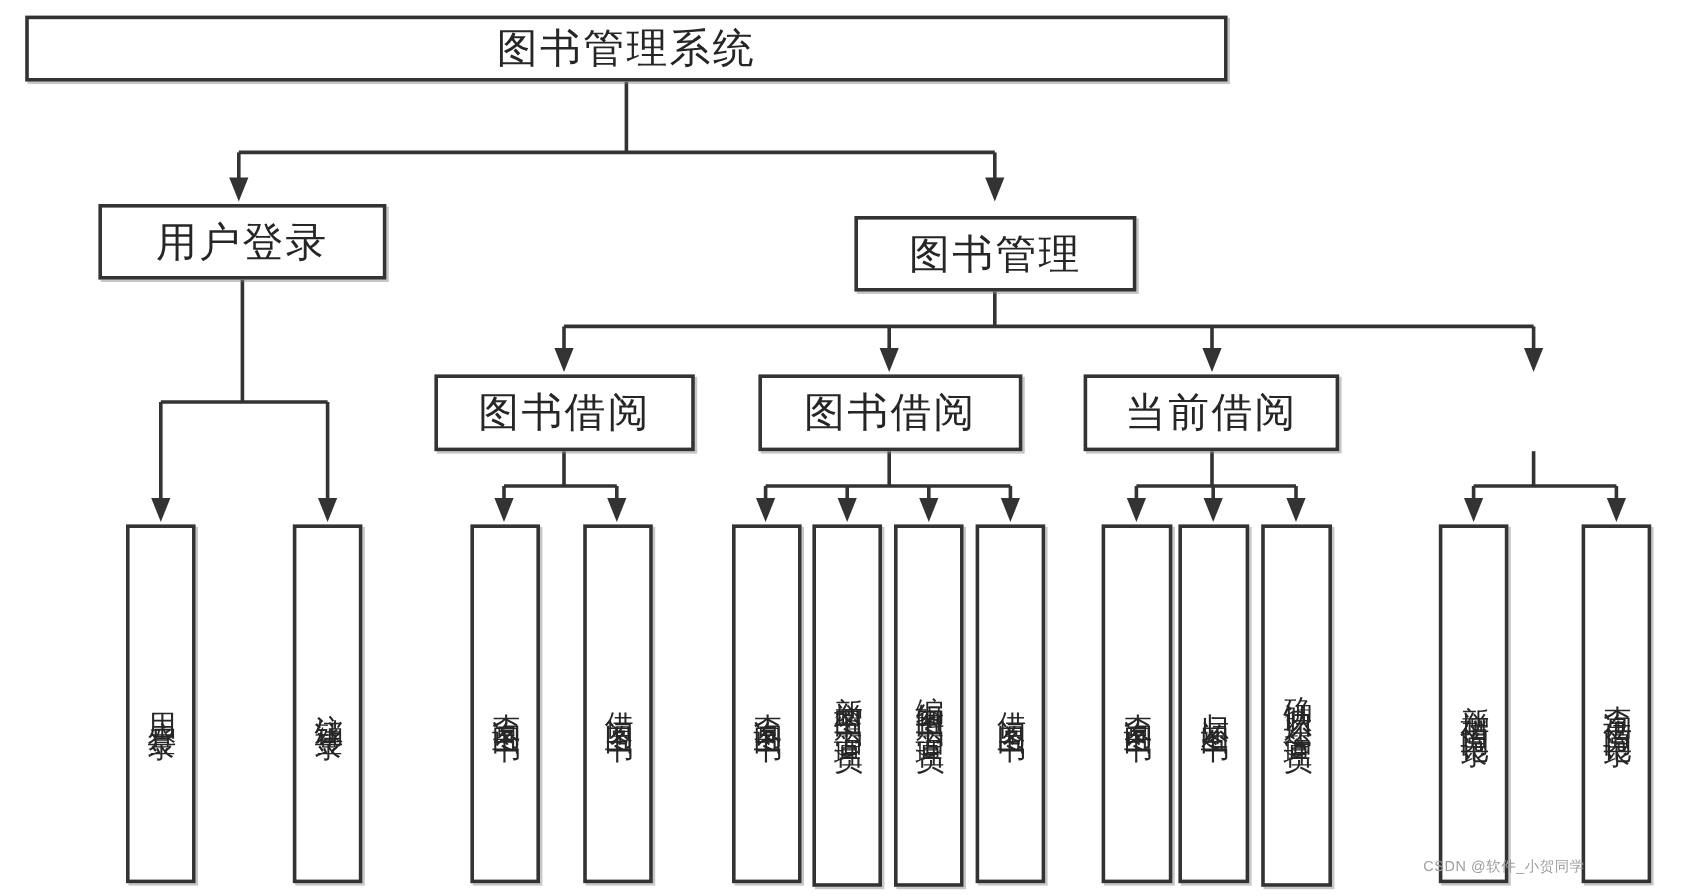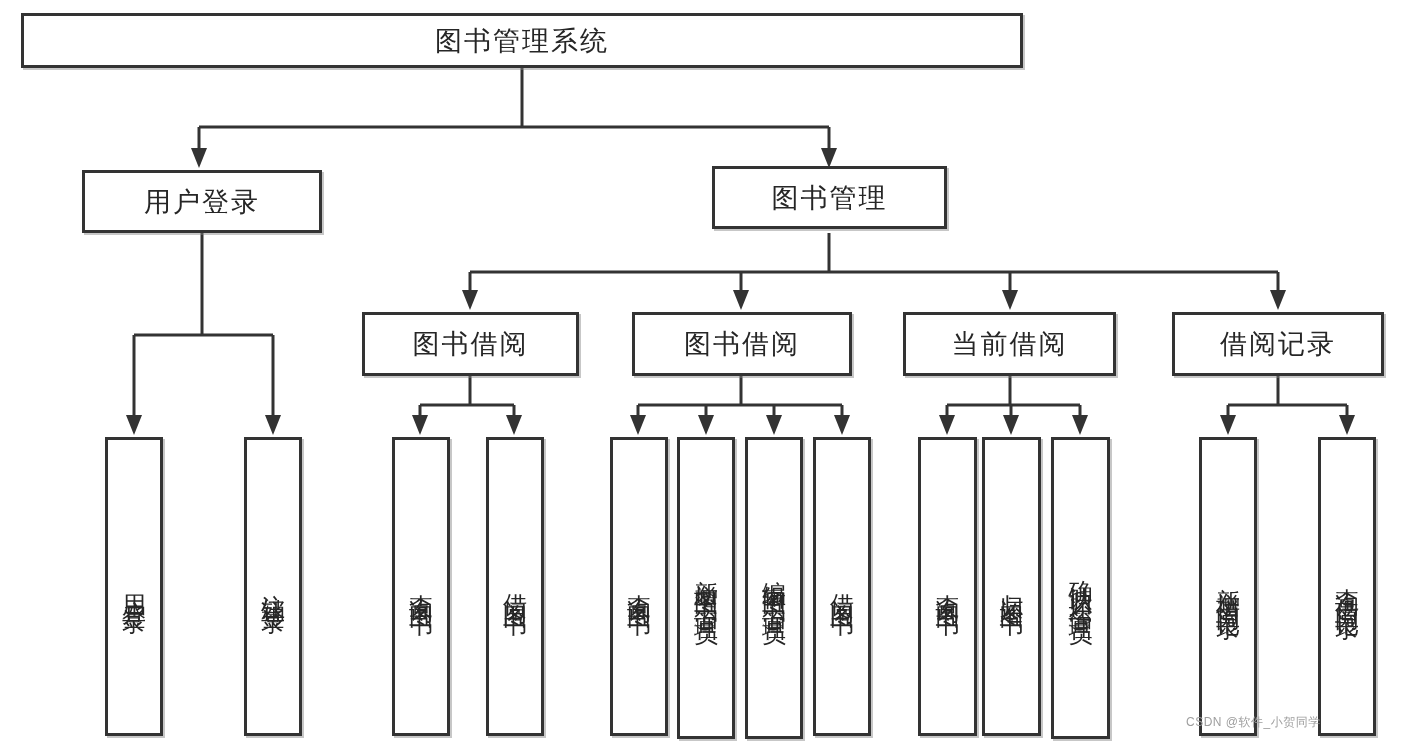--- a/index.html
+++ b/index.html
@@ -27,21 +27,21 @@
     background: #ffffff;
     border: 3px solid #333333;
     box-shadow: 2px 2px 0 rgba(130,130,130,0.45);
     display: flex;
     align-items: center;
     justify-content: center;
     color: #262626;
     z-index: 1;
   }
   .hnode {
-    font-size: 27px;
+    font-size: 34px;
     letter-spacing: 2px;
     white-space: nowrap;
   }
   .leaf {
     writing-mode: vertical-rl;
     text-orientation: mixed;
     font-size: 24px;
     letter-spacing: 6px;
     line-height: 1;
   }
@@ -130,26 +130,25 @@
       <polygon points="1072,415 1088,415 1080,435"></polygon>
 
       <polygon points="1220,415 1236,415 1228,435"></polygon>
       <polygon points="1339,415 1355,415 1347,435"></polygon>
     </g>
   </svg>
 
   <div class="node hnode" style="left:21px; top:13px; width:1002px; height:55px;">图书管理系统</div>
 
   <div class="node hnode" style="left:82px; top:170px; width:240px; height:63px;">用户登录</div>
-  <div class="node hnode" style="left:712px; top:166px; width:235px; height:63px;">图书管理</div>
+  <div class="node hnode" style="left:712px; top:180px; width:235px; height:63px;">图书管理</div>
 
   <div class="node hnode" style="left:362px; top:312px; width:217px; height:64px;">图书借阅</div>
   <div class="node hnode" style="left:903px; top:312px; width:213px; height:64px;">当前借阅</div>
   <div class="node hnode" style="left:632px; top:312px; width:220px; height:64px;">图书借阅</div>
-  <div class="node hnode" style="left:1172px; top:312px; width:212px; height:64px;">借阅记录</div>
 
   <div class="node leaf" style="left:105px; top:437px; width:58px; height:299px;">用户登录</div>
   <div class="node leaf" style="left:244px; top:437px; width:58px; height:299px;">注销登录</div>
 
   <div class="node leaf" style="left:392px; top:437px; width:58px; height:299px;">查询图书</div>
   <div class="node leaf" style="left:486px; top:437px; width:58px; height:299px;">借阅图书</div>
 
   <div class="node leaf" style="left:610px; top:437px; width:58px; height:299px;">查询图书</div>
   <div class="node leaf" style="left:677px; top:437px; width:58px; height:302px;">新增图书（管理员）</div>
   <div class="node leaf" style="left:745px; top:437px; width:58px; height:302px;">编辑图书（管理员）</div>

